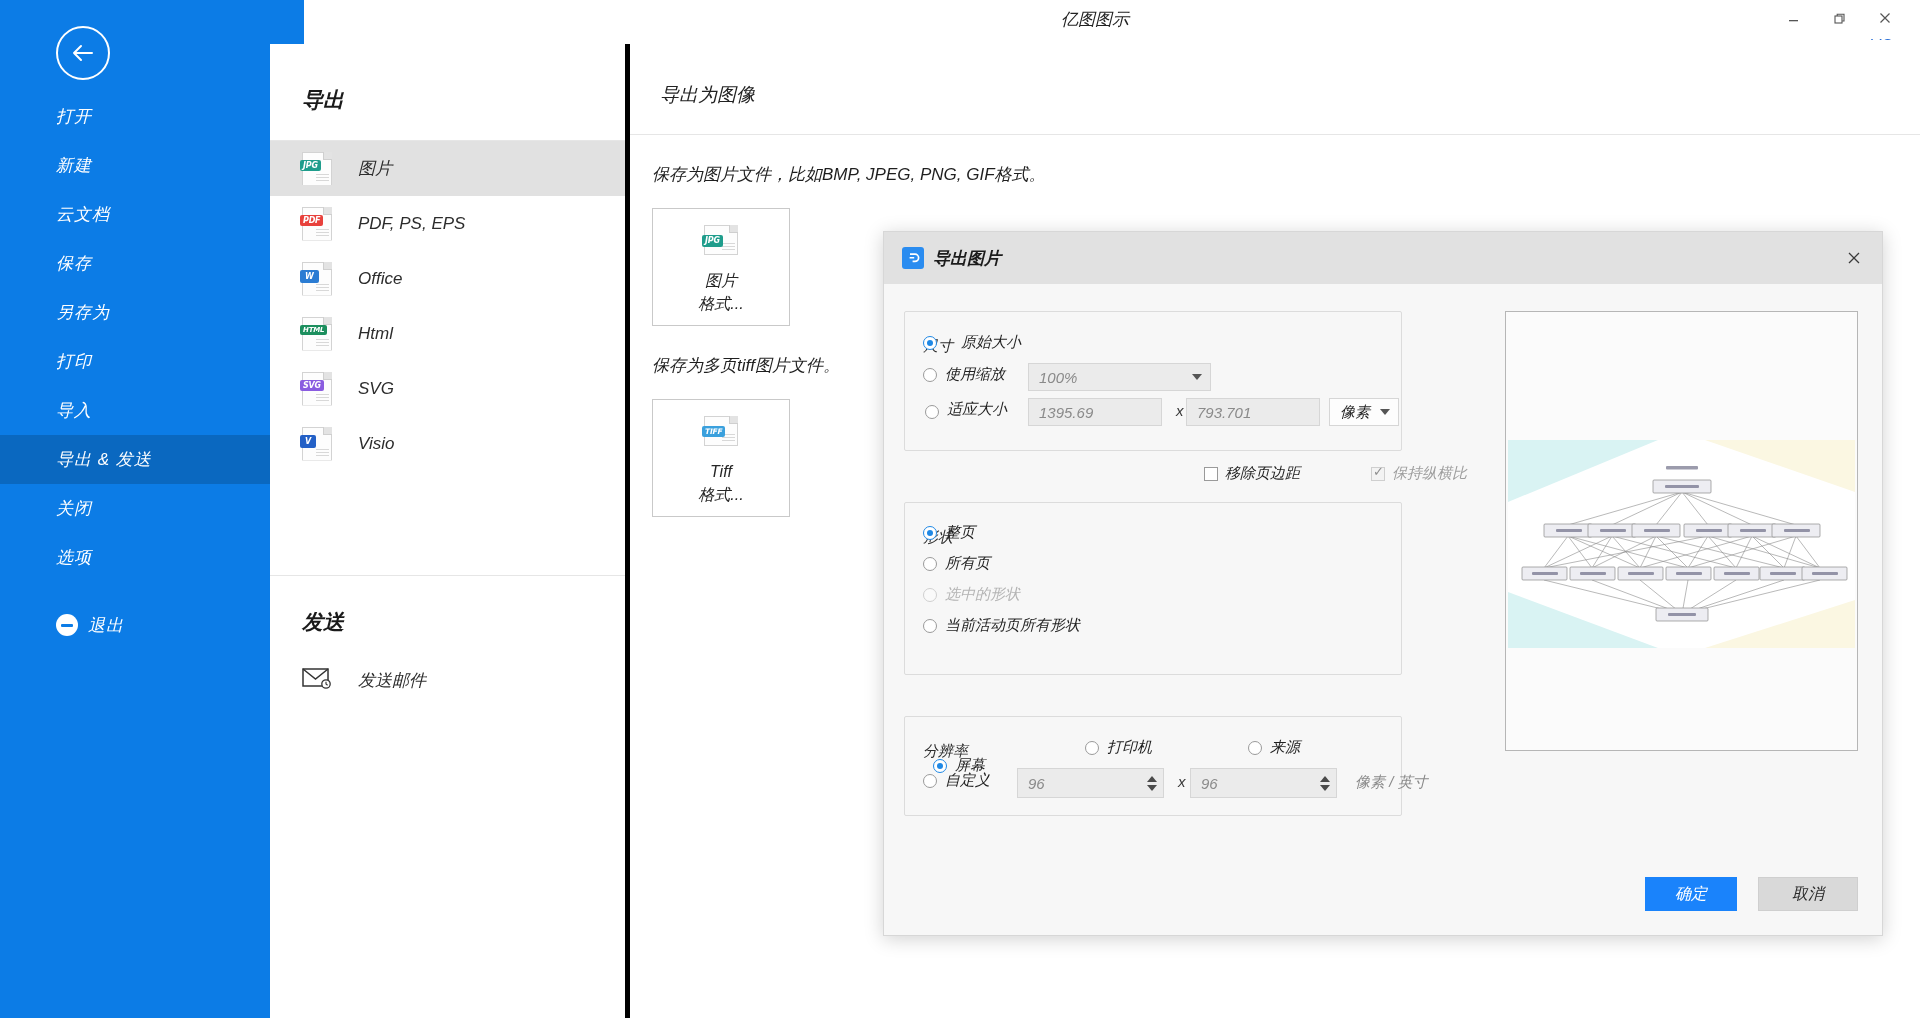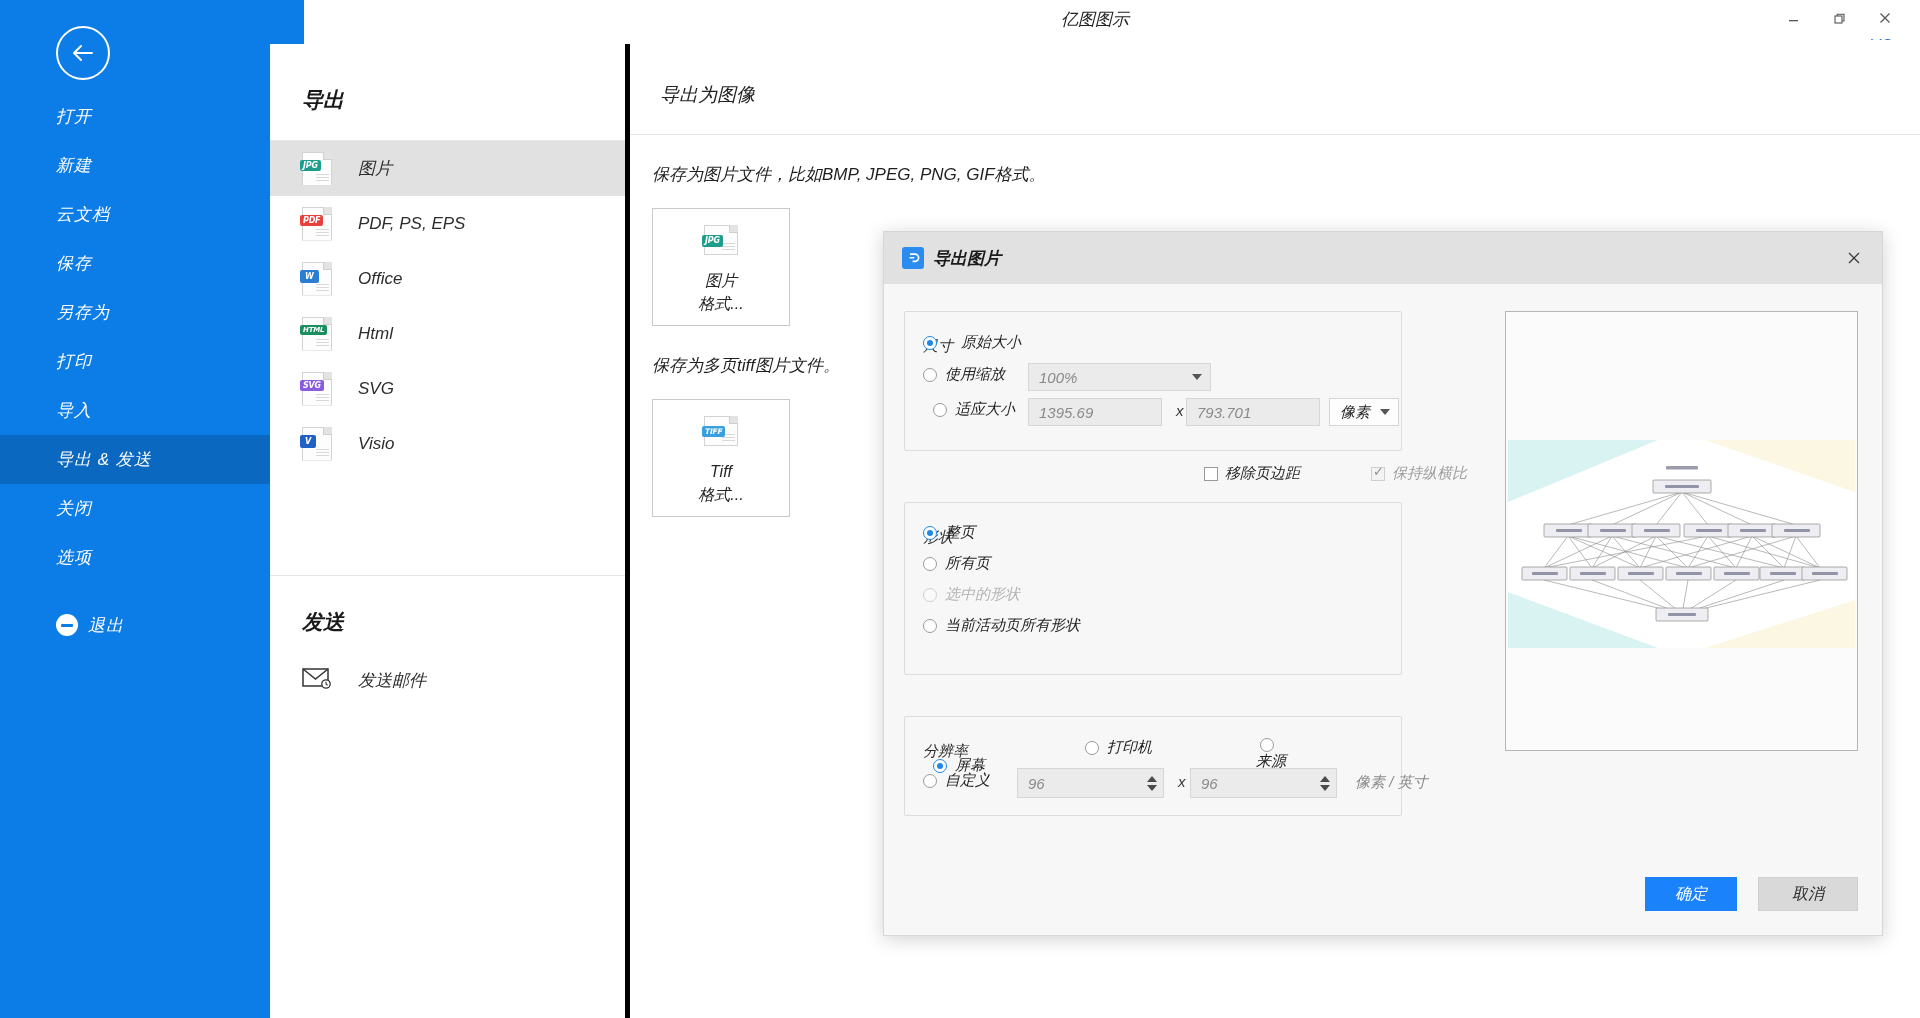--- a/index.html
+++ b/index.html
@@ -489,21 +489,21 @@
 
         <div class="row" style="position:absolute;left:18px;top:53px;">
           <span class="radio"></span>
           <span class="rlabel">使用缩放</span>
         </div>
         <div class="combo" style="position:absolute;left:123px;top:51px;width:183px;">
           <span>100%</span>
           <span class="caret"></span>
         </div>
 
-        <div class="row" style="position:absolute;left:28px;top:88px;">
+        <div class="row" style="position:absolute;left:20px;top:88px;align-items:flex-end;">
           <span class="radio"></span>
           <span class="rlabel">适应大小</span>
         </div>
         <div class="inp" style="position:absolute;left:123px;top:86px;width:134px;">
           <span>1395.69</span>
         </div>
         <span class="xsep" style="position:absolute;left:263px;top:90px;">x</span>
         <div class="inp" style="position:absolute;left:281px;top:86px;width:134px;">
           <span>793.701</span>
         </div>
@@ -547,21 +547,21 @@
         <span class="fs-legend">分辨率</span>
 
         <div class="row" style="position:absolute;left:28px;top:21px;margin-top:18px;">
           <span class="radio on"></span>
           <span class="rlabel">屏幕</span>
         </div>
         <div class="row" style="position:absolute;left:180px;top:21px;">
           <span class="radio"></span>
           <span class="rlabel">打印机</span>
         </div>
-        <div class="row" style="position:absolute;left:343px;top:21px;flex-direction:column;">
+        <div class="row" style="position:absolute;left:343px;top:21px;">
           <span class="radio"></span>
           <span class="rlabel">来源</span>
         </div>
 
         <div class="row" style="position:absolute;left:18px;top:54px;">
           <span class="radio"></span>
           <span class="rlabel">自定义</span>
         </div>
         <div class="spin" style="position:absolute;left:112px;top:51px;width:147px;">
           <span>96</span>

